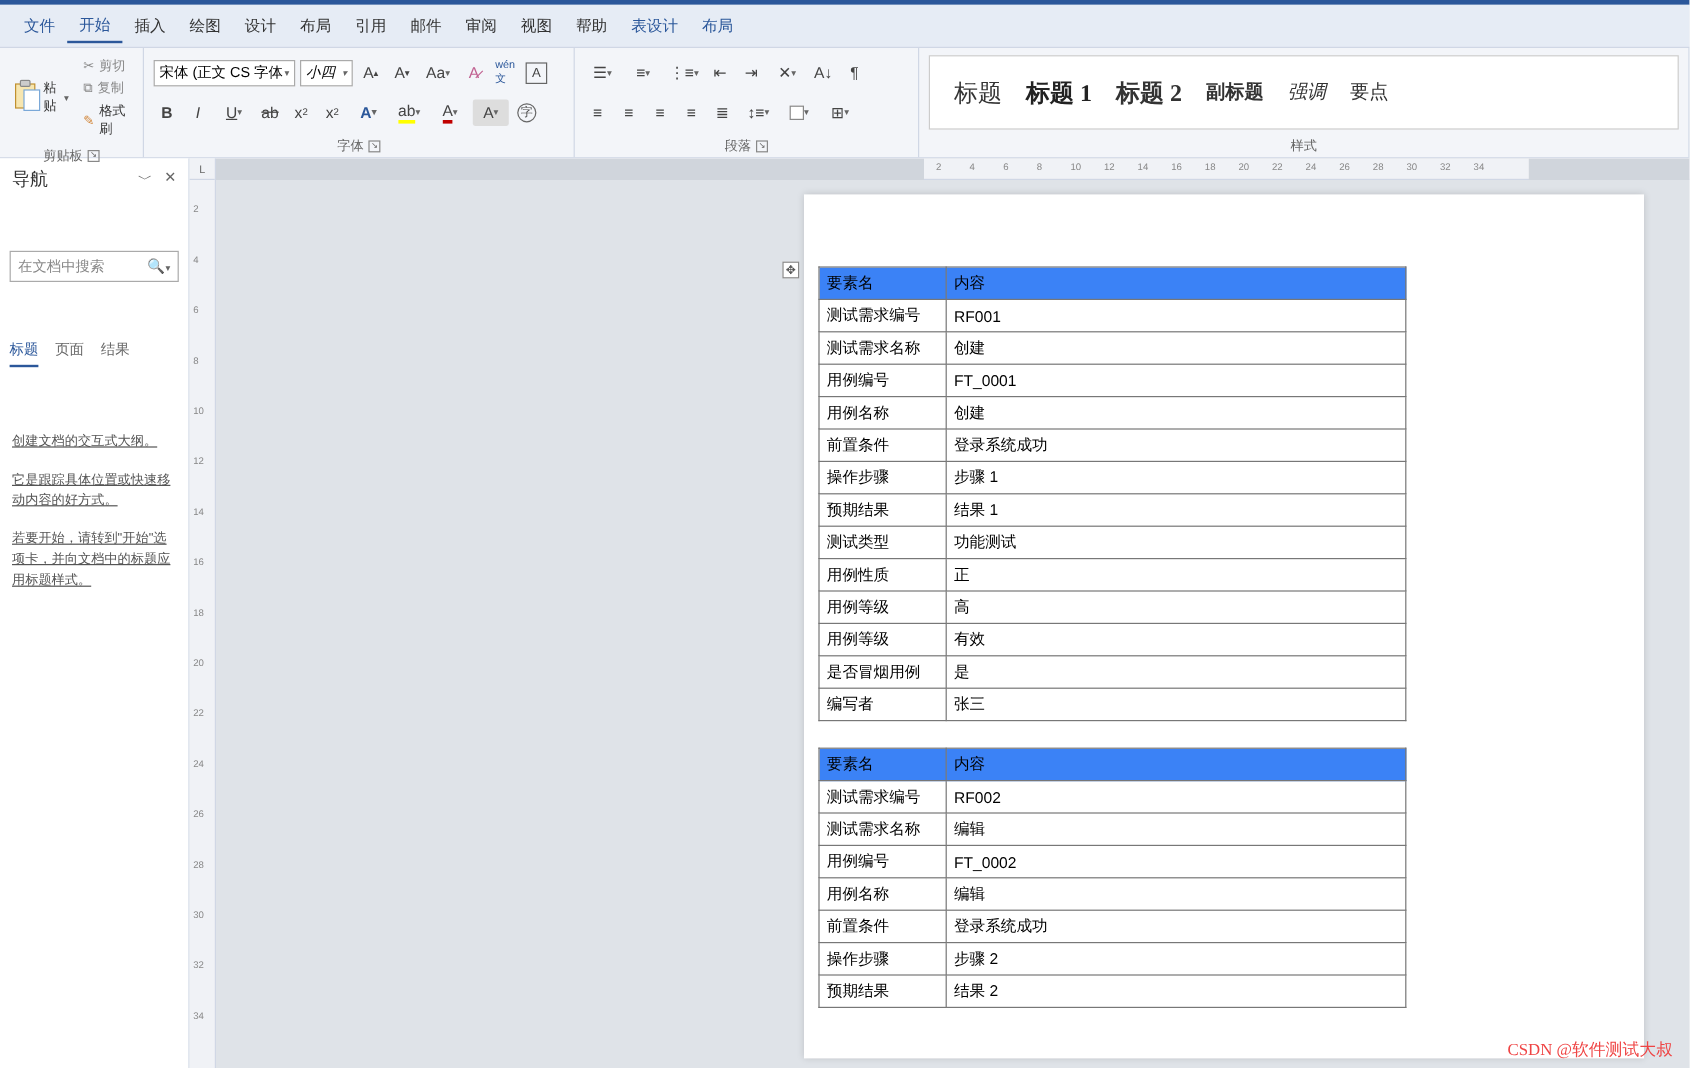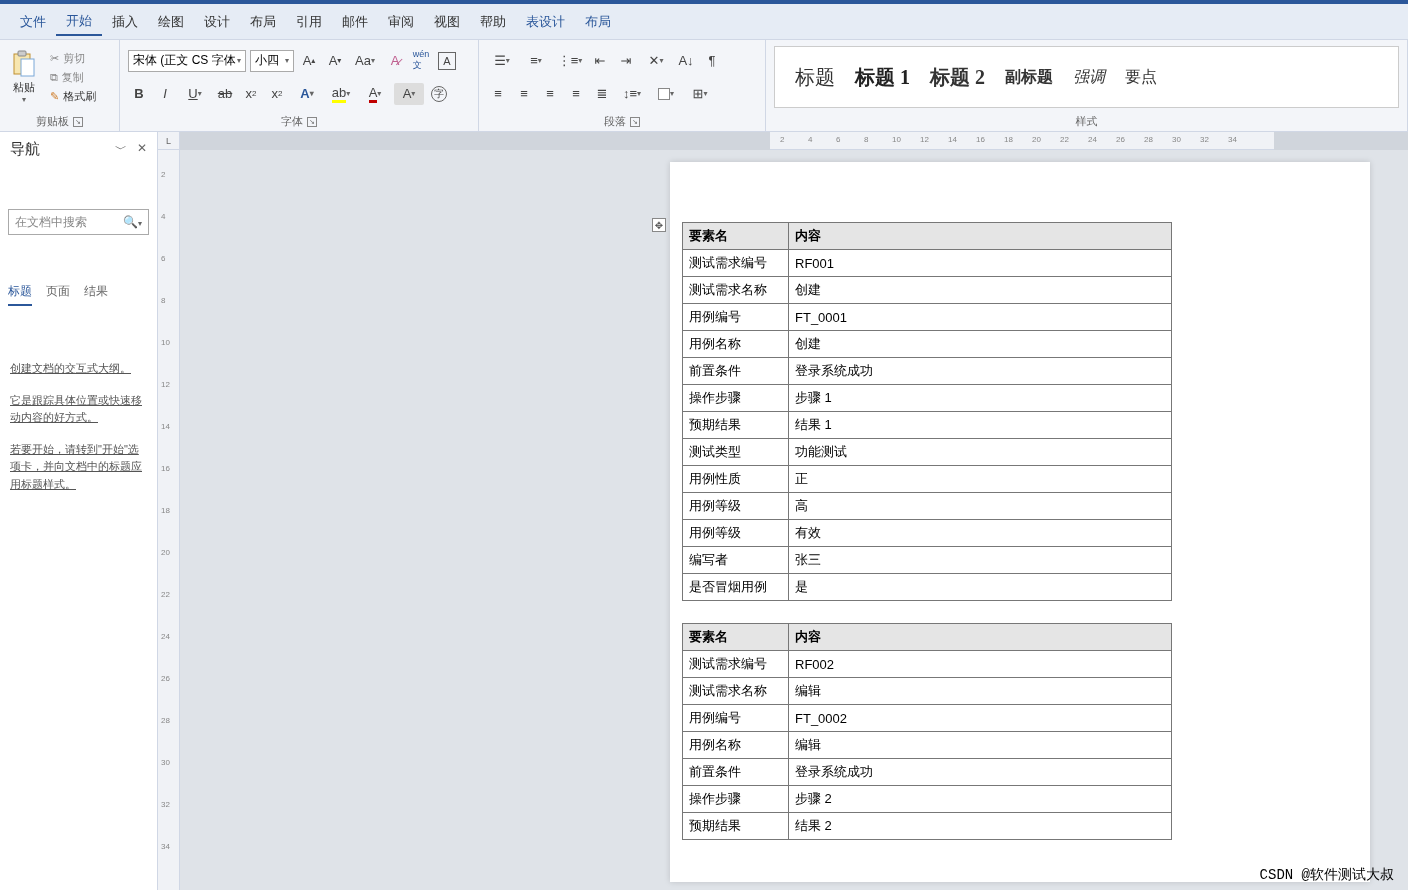--- a/index.html
+++ b/index.html
@@ -12,33 +12,33 @@
 .menubar .tab.blue { color: #2b579a; }
 .menubar .tab.active { color: #2b579a; border-bottom: 2px solid #2b579a; font-weight: 500; }
 .menubar .tab.ctx { color: #2b579a; }
 
 .ribbon { display: flex; height: 92px; background: #f3f5f9; border-bottom: 1px solid #d0d7e5; }
 .group { display: flex; flex-direction: column; border-right: 1px solid #d0d7e5; padding: 2px 4px 0 4px; position: relative; }
 .group-body { flex: 1; display: flex; align-items: center; }
 .group-label { text-align: center; font-size: 11px; color: #666; padding: 2px 0; display: flex; justify-content: center; align-items: center; gap: 4px; }
 .group-label .dlglaunch { width: 10px; height: 10px; border: 1px solid #888; font-size: 7px; line-height: 7px; cursor: pointer; }
 
-.btn-big { display: flex; flex-direction: column; align-items: center; padding: 4px 6px; cursor: pointer; font-size: 11px; color: #333; }
+.btn-big { display: flex; flex-direction: row; align-items: center; padding: 4px 6px; cursor: pointer; font-size: 11px; color: #333; }
 .btn-big .icon-box { width: 28px; height: 28px; margin-bottom: 2px; display: flex; align-items: center; justify-content: center; }
 .dd { font-size: 8px; color: #666; }
 
 .clip-right { display: flex; flex-direction: column; gap: 2px; padding: 4px 2px; font-size: 11px; color: #888; }
 .clip-right .row { display: flex; align-items: center; gap: 4px; padding: 1px 4px; cursor: pointer; }
 .clip-right .row.enabled { color: #333; }
 
 .font-group .group-body { flex-wrap: wrap; width: 350px; gap: 4px 6px; padding: 4px; }
 .font-row { display: flex; gap: 4px; align-items: center; width: 100%; }
 .combo { border: 1px solid #aaa; background: #fff; font-size: 12px; height: 22px; display: flex; align-items: center; padding: 0 4px; cursor: pointer; }
 .combo.font { width: 118px; }
-.combo.size { width: 44px; }
+.combo.size { width: 44px; font-style: italic; }
 .ico-btn { width: 22px; height: 22px; display: flex; align-items: center; justify-content: center; cursor: pointer; font-size: 13px; color: #444; border-radius: 2px; }
 .ico-btn.split { width: 30px; }
 .box-a { border: 1px solid #666; width: 18px; height: 18px; display: flex; align-items: center; justify-content: center; font-size: 11px; }
 
 .para-group .group-body { width: 278px; flex-wrap: wrap; gap: 4px 6px; padding: 4px; }
 
 .styles-group { flex: 1; }
 .styles-gallery { display: flex; align-items: center; gap: 20px; padding: 0 20px; flex: 1; height: 64px; border: 1px solid #ccc; background: #fff; margin: 4px; overflow: hidden; }
 .style-item { white-space: nowrap; font-family: "SimSun", serif; cursor: pointer; }
 .style-item.h0 { font-size: 20px; color: #333; }
@@ -66,24 +66,24 @@
 
 .doc-area { flex: 1; background: #dfe3e8; position: relative; overflow: hidden; }
 .ruler-horz { height: 18px; background: #f0f2f6; border-bottom: 1px solid #d0d7e5; position: relative; font-size: 8px; color: #888; }
 .ruler-horz .tick { position: absolute; top: 3px; }
 .ruler-horz .margin-zone { position: absolute; top: 0; height: 18px; background: #d0d5dc; }
 
 .page { position: absolute; left: 490px; top: 30px; width: 700px; background: #fff; box-shadow: 0 0 6px rgba(0,0,0,0.15); padding: 60px 100px 20px 12px; }
 .table-anchor { position: absolute; left: -18px; top: 56px; width: 14px; height: 14px; border: 1px solid #888; background: #fff; display:flex;align-items:center;justify-content:center;font-size:10px;color:#555;cursor:move;}
 .doc-table { width: 490px; border-collapse: collapse; font-size: 13px; margin-bottom: 22px; }
 .doc-table td { border: 1px solid #777; padding: 4px 6px; height: 24px; }
-.doc-table thead td { background: #e5e5e5; font-weight: 700; }
+.doc-table thead td { background: #3b82f6; font-weight: 400; }
 .doc-table td:first-child { width: 106px; }
 
-.watermark { position: absolute; right: 14px; bottom: 6px; font-size: 14px; color: #000000; font-family: Liberation Mono, monospace; text-align: right; }
+.watermark { position: absolute; right: 14px; bottom: 6px; font-size: 14px; color: #ef4444; font-family: Liberation Serif, serif; text-align: right; }
 
 svg { display: block; }
 </style>
 </head>
 <body>
 
 <div class="titlebar-stripe"></div>
 
 <div class="menubar">
   <div class="tab blue">文件</div>
@@ -363,26 +363,26 @@
               </tr>
               <tr>
                 <td>用例等级</td>
                 <td>高</td>
               </tr>
               <tr>
                 <td>用例等级</td>
                 <td>有效</td>
               </tr>
               <tr>
+                <td>是否冒烟用例</td>
+                <td>是</td>
+              </tr>
+              <tr>
                 <td>编写者</td>
                 <td>张三</td>
-              </tr>
-              <tr>
-                <td>是否冒烟用例</td>
-                <td>是</td>
               </tr>
             </tbody>
           </table>
           <table class="doc-table">
             <thead>
               <tr>
                 <td>要素名</td>
                 <td>内容</td>
               </tr>
             </thead>

